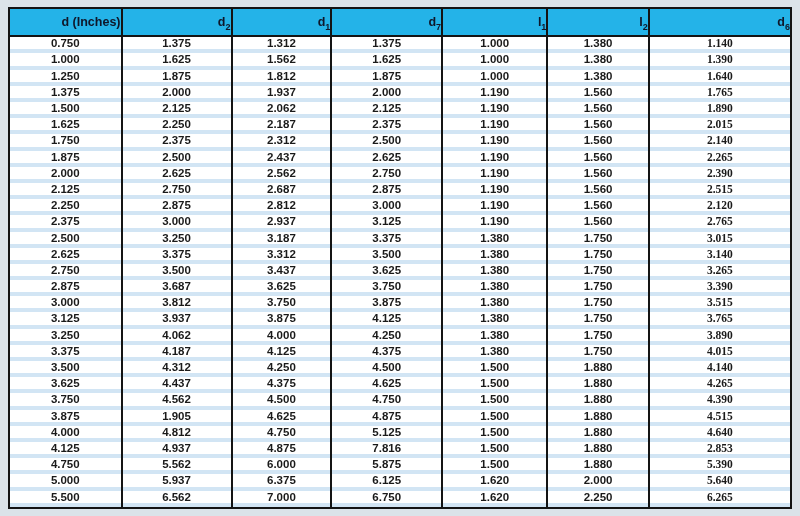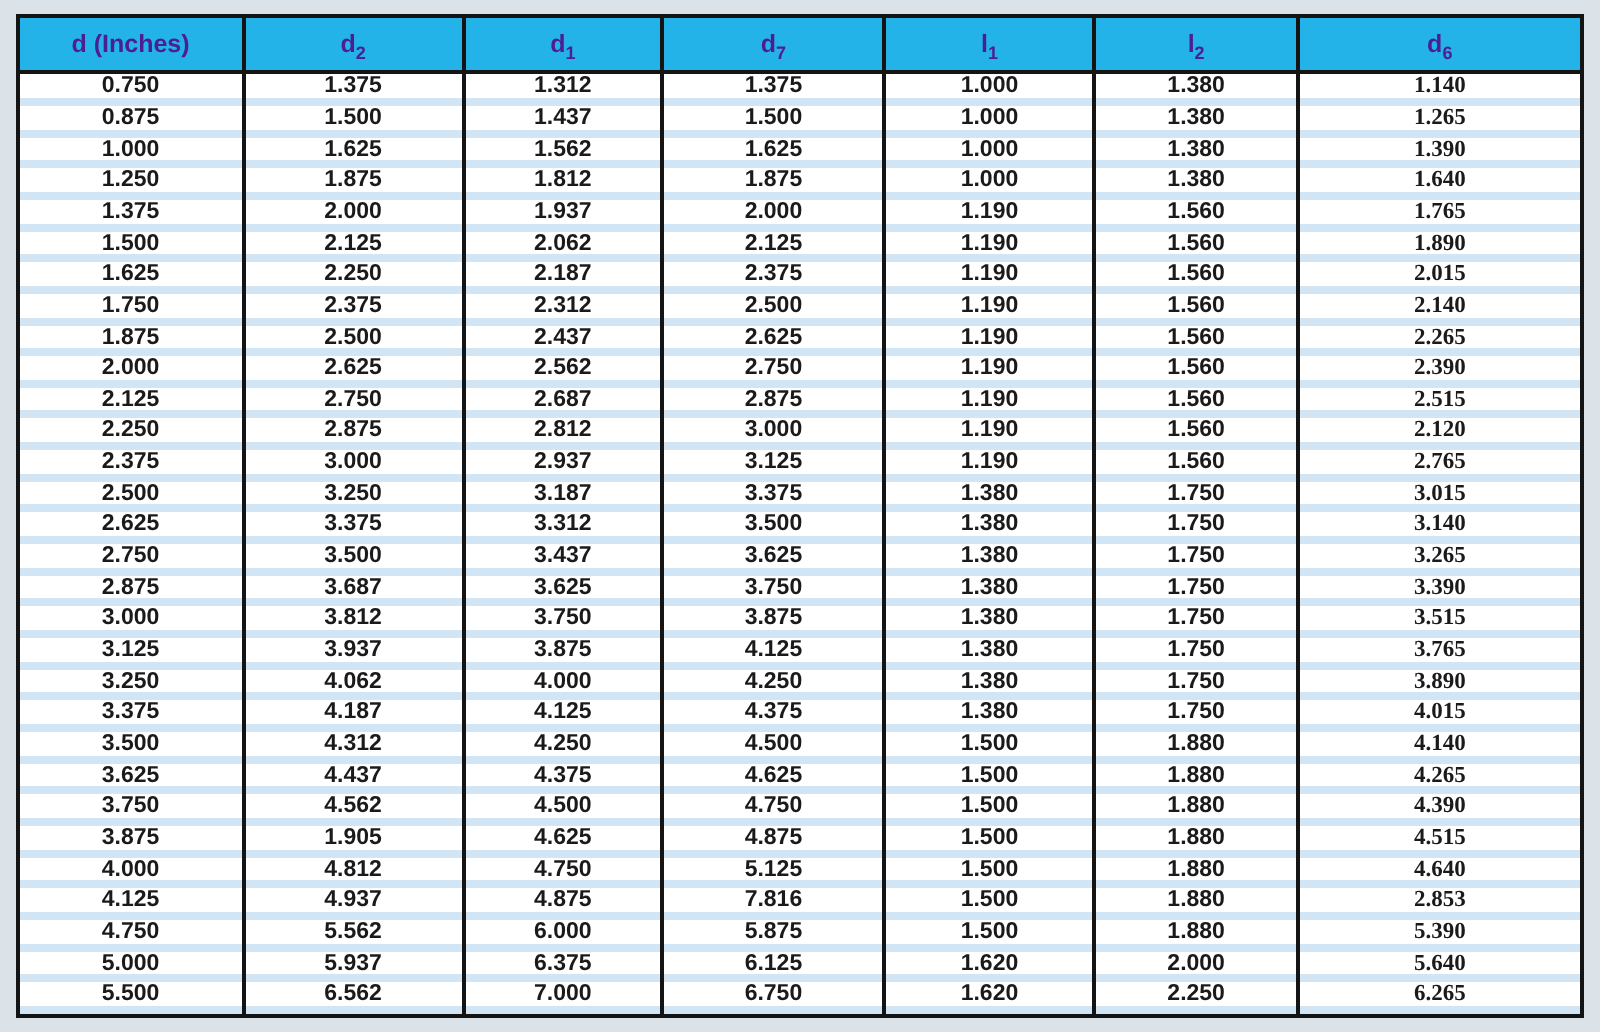--- a/index.html
+++ b/index.html
@@ -29,24 +29,24 @@
   }
   table.spec-table {
     width: 100%;
     height: 100%;
     border-collapse: collapse;
     table-layout: fixed;
   }
   thead tr { height: 27px; }
   th {
     background: #24b3e8;
-    color: #4c1d95;
+    color: #0f172a;
     font-size: 12.5px;
     font-weight: bold;
-    text-align: center;
+    text-align: right;
     vertical-align: middle;
     border-right: 2px solid #141414;
     border-bottom: 2px solid #141414;
     padding: 0;
   }
   th:last-child { border-right: none; }
   th sub {
     font-size: 9px;
     vertical-align: sub;
     line-height: 0;
@@ -95,29 +95,20 @@
           <tr>
             <td>0.750</td>
             <td>1.375</td>
             <td>1.312</td>
             <td>1.375</td>
             <td>1.000</td>
             <td>1.380</td>
             <td>1.140</td>
           </tr>
           <tr>
-            <td>0.875</td>
-            <td>1.500</td>
-            <td>1.437</td>
-            <td>1.500</td>
-            <td>1.000</td>
-            <td>1.380</td>
-            <td>1.265</td>
-          </tr>
-          <tr>
             <td>1.000</td>
             <td>1.625</td>
             <td>1.562</td>
             <td>1.625</td>
             <td>1.000</td>
             <td>1.380</td>
             <td>1.390</td>
           </tr>
           <tr>
             <td>1.250</td>

